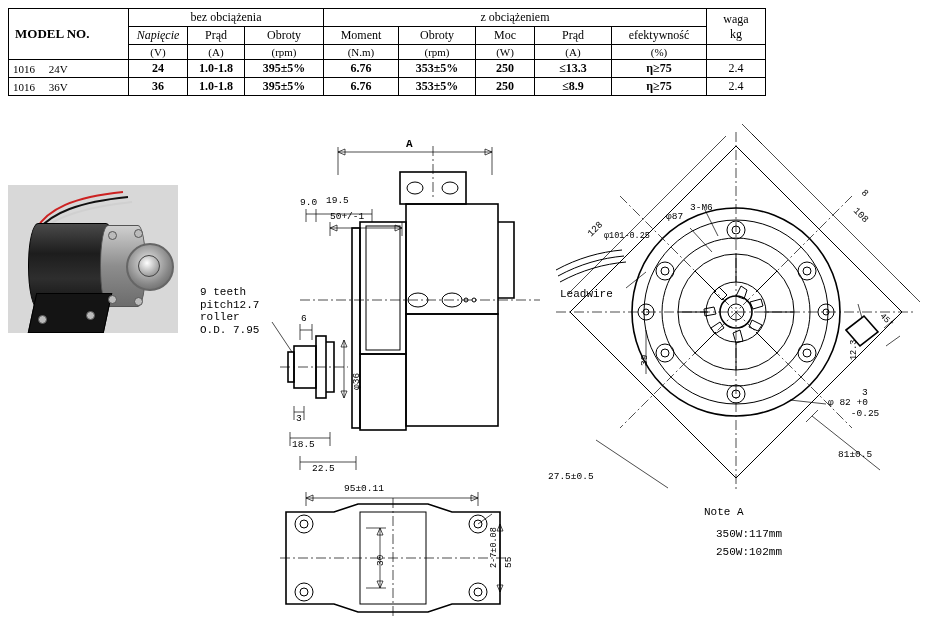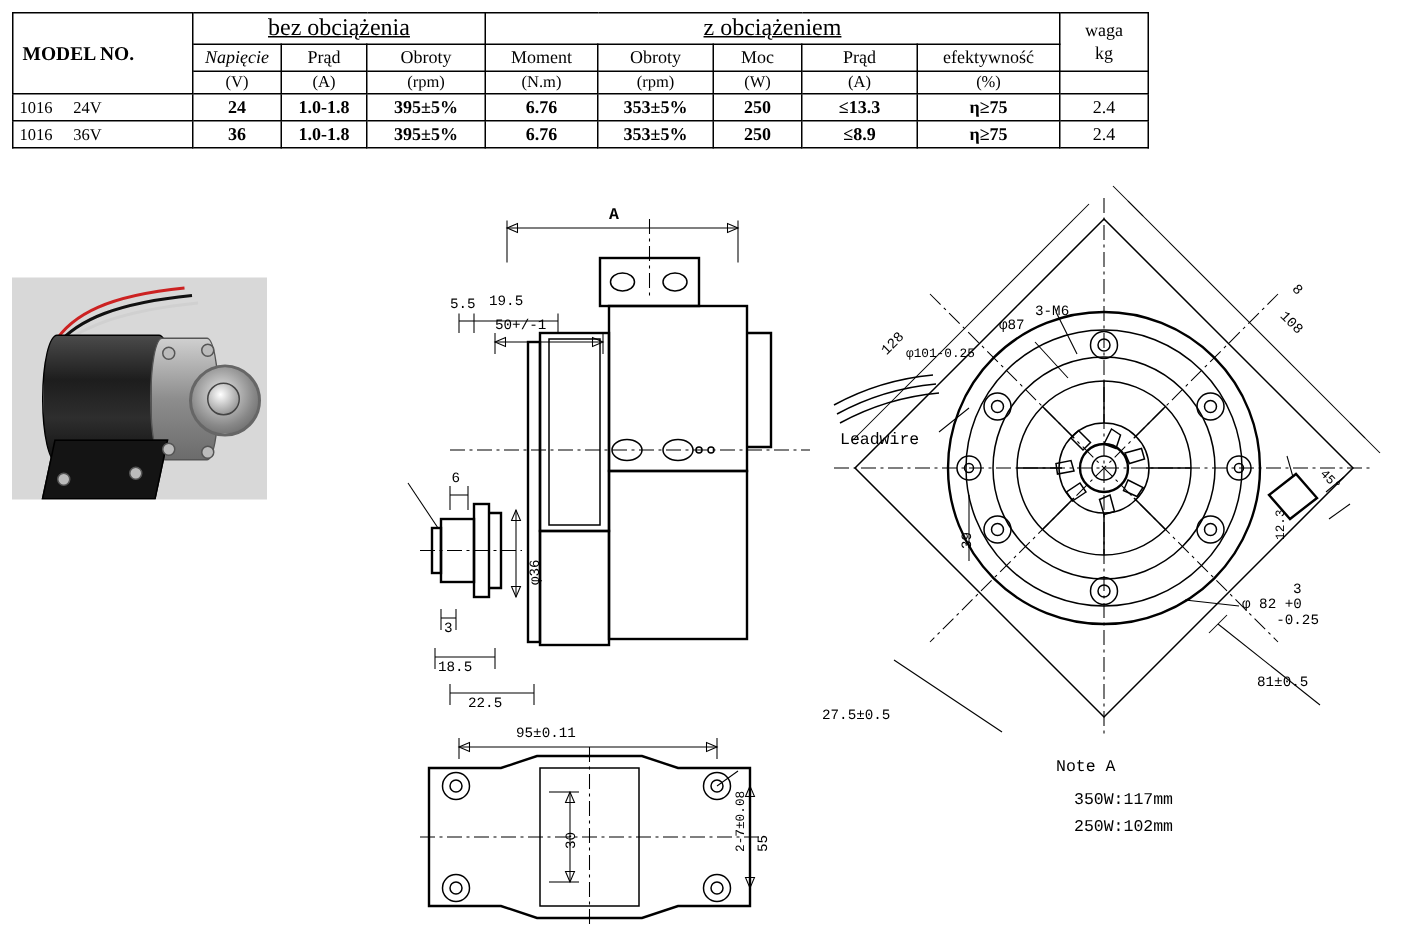--- a/index.html
+++ b/index.html
@@ -23,21 +23,21 @@
   }
   table.spec td, table.spec th {
     border:1px solid #000;
     padding:1px 3px;
     text-align:center;
     vertical-align:middle;
     font-weight:normal;
     white-space:nowrap;
   }
   table.spec .modelhdr { font-weight:bold; font-size:13px; width:110px; text-align:left; padding-left:6px;}
-  table.spec .grouphdr { font-size:16px;text-decoration:underline; }
+  table.spec .grouphdr { font-size:12px; }
   table.spec .unitrow td { font-size:11px; }
   table.spec .datarow td { font-weight:bold; font-size:12px; }
   table.spec .datarow td.model { font-weight:normal; text-align:left; padding-left:4px; font-size:11px;}
   .w-napiecie{width:52px;font-style:italic;} .w-prad{width:50px;} .w-obroty{width:72px;}
   .w-moment{width:68px;} .w-obroty2{width:70px;} .w-moc{width:52px;}
   .w-prad2{width:70px;} .w-eff{width:88px;} .w-waga{width:52px;}
 
   
   .photo {
     position:absolute; left:8px; top:185px; width:170px; height:148px;
@@ -366,24 +366,28 @@
     <path class="thin" d="M790 400 L826 404"></path>
 
     <path class="thin" d="M704 208 L718 236"></path>
 
     <path class="thin" d="M690 228 L712 252"></path>
 
     <path class="dim" d="M646 330 V374"></path>
   </svg>
 
   <div class="lbl b" style="left:406px; top:138px;">A</div>
-  <div class="lbl sm" style="left:300px; top:198px;">5.5</div>
+  <div class="lbl sm" style="left:300px; top:198px;">9.0</div>
   <div class="lbl sm" style="left:326px; top:196px;">19.5</div>
   <div class="lbl sm" style="left:330px; top:212px;">50+/-1</div>
 
+  <div class="lbl" style="left:200px; top:286px;">9 teeth
+pitch12.7
+roller
+O.D. 7.95</div>
 
   <div class="lbl sm" style="left:301px; top:314px;">6</div>
   <div class="lbl sm rot-90" style="left:352px; top:390px;">φ36</div>
   <div class="lbl sm" style="left:296px; top:414px;">3</div>
   <div class="lbl sm" style="left:292px; top:440px;">18.5</div>
   <div class="lbl sm" style="left:312px; top:464px;">22.5</div>
 
   <div class="lbl sm" style="left:344px; top:484px;">95±0.11</div>
   <div class="lbl sm rot-90" style="left:376px; top:566px;">30</div>
   <div class="lbl sm rot-90" style="left:504px; top:568px;">55</div>

